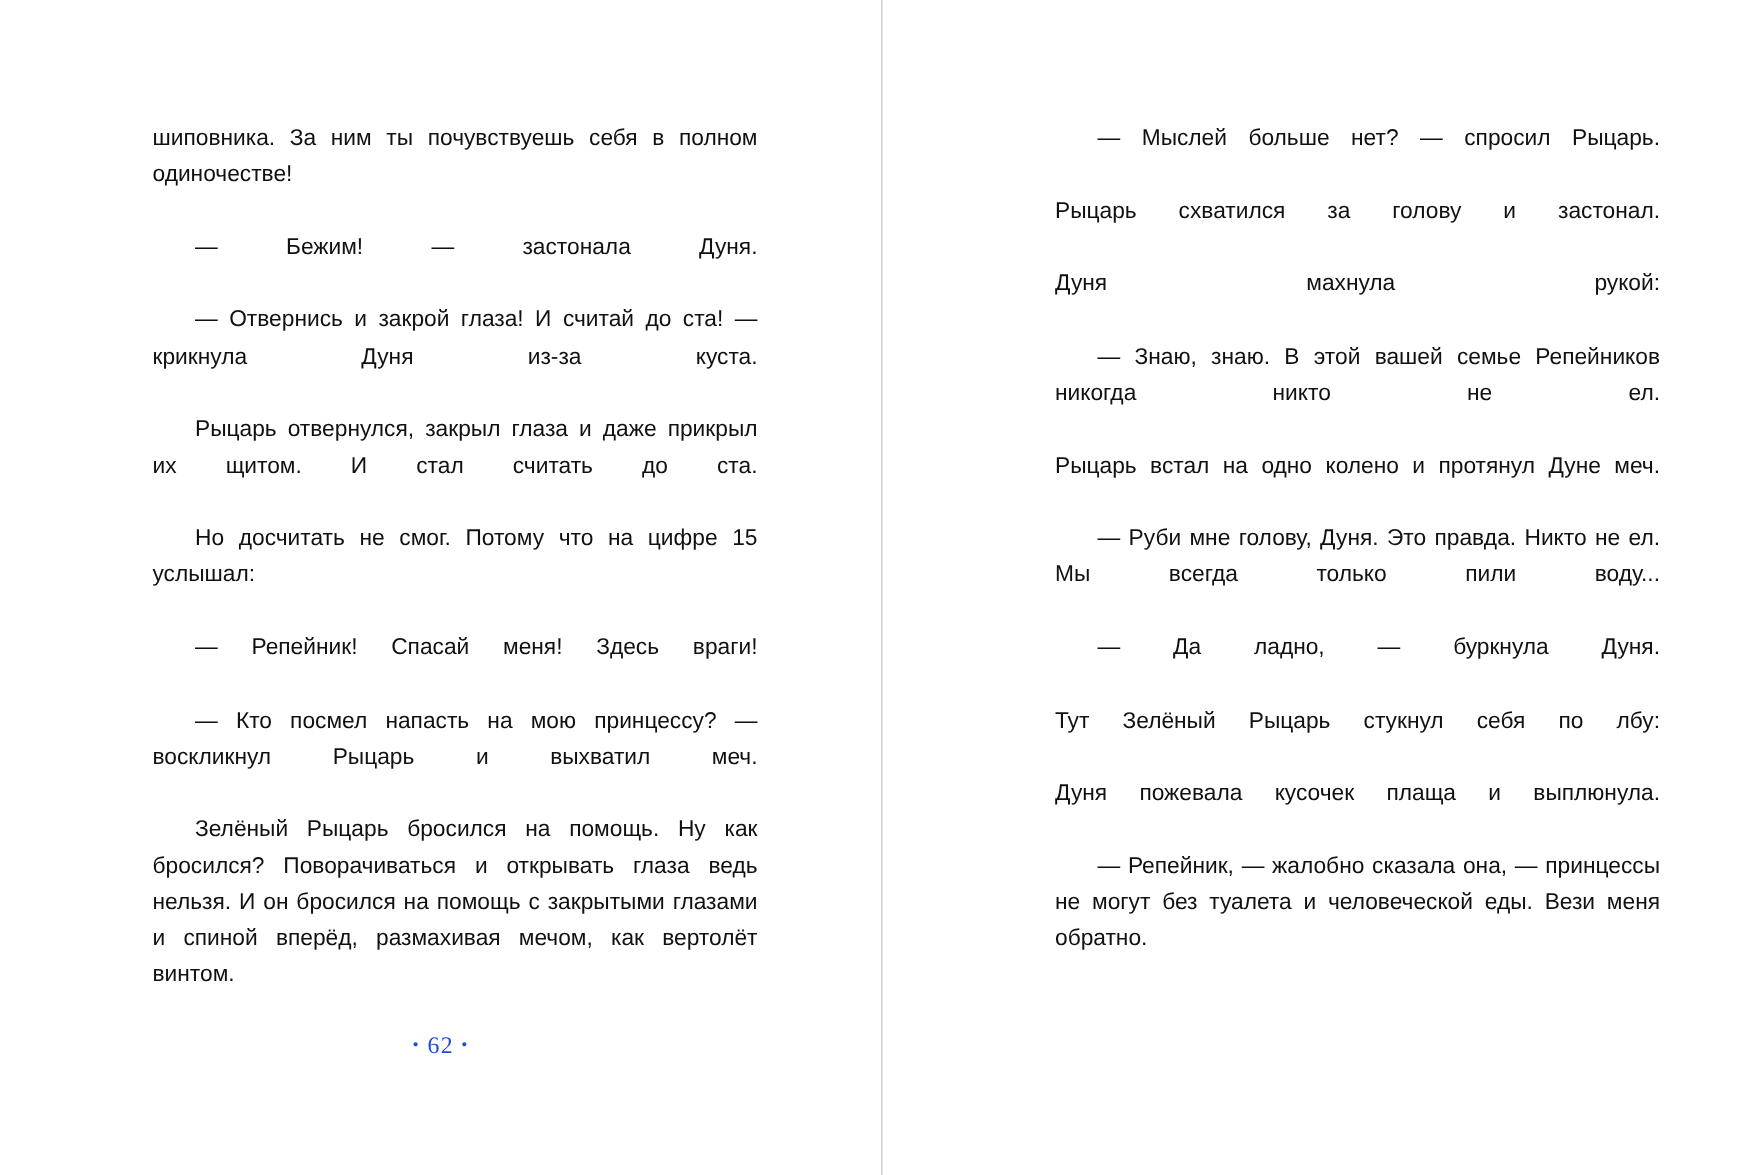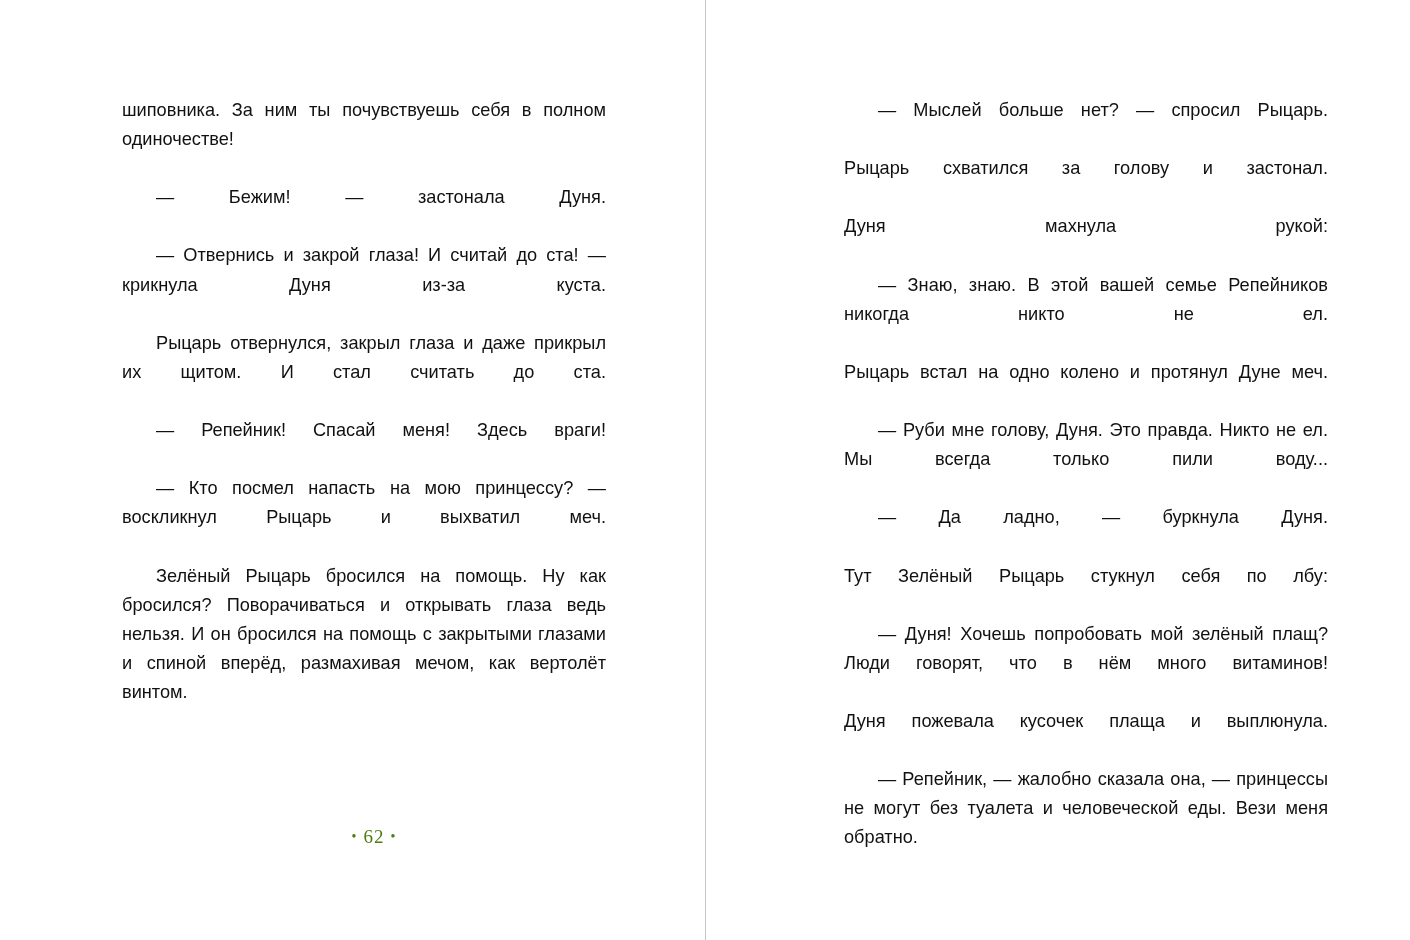--- a/index.html
+++ b/index.html
@@ -29,21 +29,20 @@
     top: 0;
     width: 1px;
     height: 940px;
     background: #c6c6c6;
   }
 
   .page {
     position: absolute;
     top: 0;
     height: 940px;
-    padding-left: 43px;
   }
   #page-left  { left: 0;    width: 705px; }
   #page-right { left: 714px; width: 704px; }
 
   .text-column {
     position: absolute;
     top: 96px;
     font-size: 18.2px;
     line-height: 29.1px;
     text-align: justify;
@@ -69,21 +68,21 @@
   }
 
   
   .folio {
     position: absolute;
     left: 0;
     width: 100%;
     text-align: center;
     font-family: "Liberation Serif", serif;
     font-size: 19px;
-    color: #4d7c0f;
+    color: #1d4ed8;
     letter-spacing: 1px;
     user-select: none;
   }
   #folio-left { top: 826px; }
   .folio .dot {
     display: inline-block;
     vertical-align: 0.16em;
     font-size: 14px;
     line-height: 1;
     padding: 0 6px;
@@ -97,20 +96,21 @@
 
   <div id="gutter"></div>
 
   <div class="page" id="page-left">
 
     <div class="text-column" id="col-left">
       <p class="para no-indent">шиповника. За ним ты почувствуешь себя в полном одиночестве!</p>
       <p class="para">— Бежим! — застонала Дуня.</p>
       <p class="para">— Отвернись и закрой глаза! И считай до ста! — крикнула Дуня из-за куста.</p>
       <p class="para">Рыцарь отвернулся, закрыл глаза и даже прикрыл их щитом. И стал считать до ста.</p>
+      <p class="para">Но досчитать не смог. Потому что на цифре 15 услышал:</p>
       <p class="para">— Репейник! Спасай меня! Здесь враги!</p>
       <p class="para">— Кто посмел напасть на мою принцессу? — воскликнул Рыцарь и выхватил меч.</p>
       <p class="para">Зелёный Рыцарь бросился на помощь. Ну как бросился? Поворачиваться и открывать глаза ведь нельзя. И он бросился на помощь с закрытыми глазами и спиной вперёд, размахивая мечом, как вертолёт винтом.</p>
 
     </div>
 
     <div class="folio" id="folio-left">
       <span class="dot">•</span><span class="num">62</span><span class="dot">•</span>
     </div>
 
@@ -120,21 +120,20 @@
 
     <div class="text-column" id="col-right">
       <p class="para">— Мыслей больше нет? — спросил Рыцарь.</p>
       <p class="para no-indent">Рыцарь схватился за голову и застонал.</p>
       <p class="para no-indent">Дуня махнула рукой:</p>
       <p class="para">— Знаю, знаю. В этой вашей семье Репейников никогда никто не ел.</p>
       <p class="para no-indent">Рыцарь встал на одно колено и протянул Дуне меч.</p>
       <p class="para">— Руби мне голову, Дуня. Это правда. Никто не ел. Мы всегда только пили воду...</p>
       <p class="para">— Да ладно, — буркнула Дуня.</p>
       <p class="para no-indent">Тут Зелёный Рыцарь стукнул себя по лбу:</p>
-      <p class="para">— Дуня! Хочешь попробовать мой зелёный плащ? Люди говорят, что в нём много витаминов!</p>
       <p class="para no-indent">Дуня пожевала кусочек плаща и выплюнула.</p>
       <p class="para">— Репейник, — жалобно сказала она, — принцессы не могут без туалета и человеческой еды. Вези меня обратно.</p>
 
     </div>
 
   </div>
 
 </div>
 
 </body></html>

